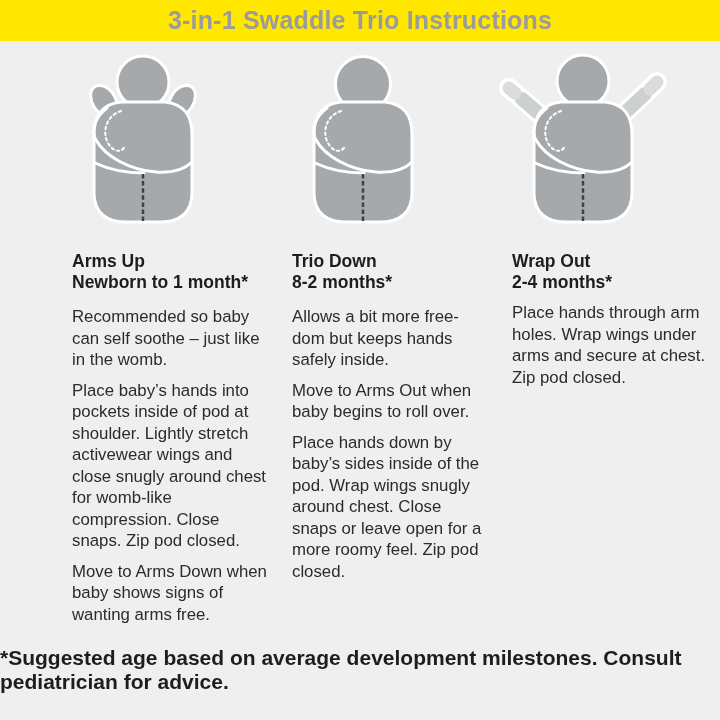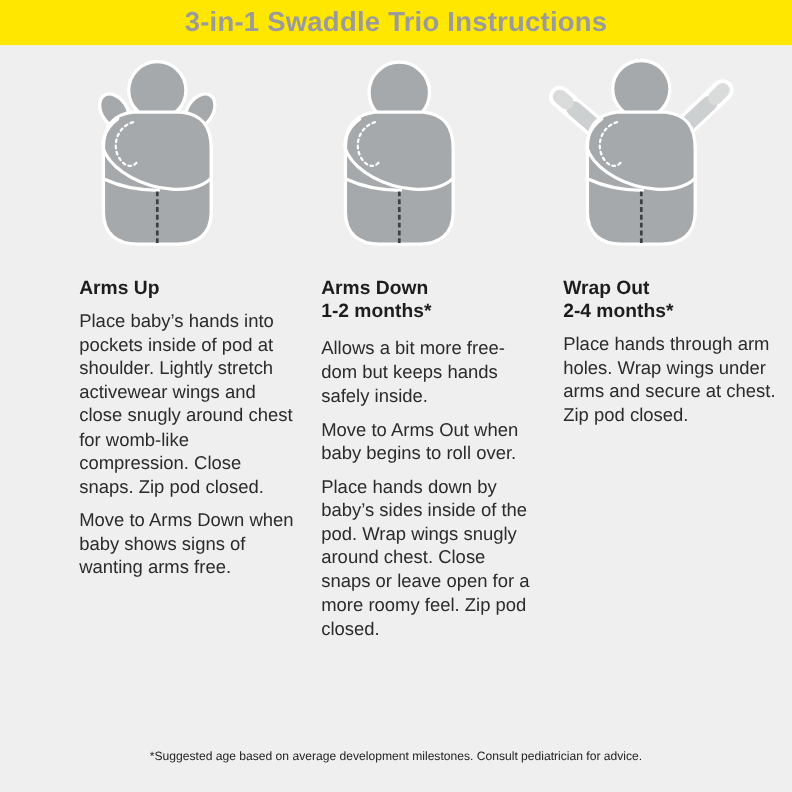--- a/index.html
+++ b/index.html
@@ -51,21 +51,21 @@
     font-weight:700;color:var(--heading-text);
   }
   .col h2 .h-line{display:block;}
   .col p{
     margin:9px 0 0 0;font-size:16.8px;line-height:21.5px;
     color:var(--body-text);
   }
   .col p.first{margin-top:13px;}
   .footnote{
     position:absolute;left:0;right:0;bottom:26px;
-    margin:0;text-align:center;font-size:11px;color:var(--heading-text);
+    margin:0;font-size:21px;color:var(--heading-text);font-weight:bold;
   }
 </style>
 </head>
 <body>
 
 <div class="page">
 
   <header class="header">
     <h1>3-in-1 Swaddle Trio Instructions</h1>
   </header>
@@ -80,39 +80,41 @@
           <ellipse class="skin" cx="124" cy="58" rx="11.5" ry="17" transform="rotate(33 124 58)"></ellipse>
           <path class="skin" d="M36 150 L36 92 C36 71 45 61 63 59 L107 59 C125 61 134 71 134 92 L134 150 C134 170 121 179 103 179 L67 179 C49 179 36 170 36 150 Z"></path>
           <path class="seam" d="M37 120 C52 127 68 130 86 130"></path>
           <path class="seam" d="M49 65 C38 73 32 87 38 97 C47 113 71 127 98 129 C113 130 126 127 134 119"></path>
           <path class="pocket" d="M63 68 C50 72 44 86 49 98 C53 107 61 111 66 105"></path>
           <path class="zip" d="M85 131 L85 178"></path>
         </svg>
       </div>
       <h2>
         <span class="h-line">Arms Up</span>
+        <span class="h-line">Newborn to 1 month*</span>
       </h2>
+      <p class="first">Recommended so baby can self soothe – just like in the womb.</p>
       <p>Place baby’s hands into pockets inside of pod at shoulder. Lightly stretch activewear wings and close snugly around chest for womb-like compression. Close snaps. Zip pod closed.</p>
       <p>Move to Arms Down when baby shows signs of wanting arms free.</p>
     </section>
 
     <section class="col">
       <div class="fig">
         <svg width="170" height="190" viewBox="0 0 170 190">
           <circle class="skin" cx="85" cy="41" r="27.5"></circle>
           <path class="skin" d="M36 150 L36 92 C36 71 45 61 63 59 L107 59 C125 61 134 71 134 92 L134 150 C134 170 121 179 103 179 L67 179 C49 179 36 170 36 150 Z"></path>
           <path class="seam" d="M37 120 C52 127 68 130 86 130"></path>
           <path class="seam" d="M49 65 C38 73 32 87 38 97 C47 113 71 127 98 129 C113 130 126 127 134 119"></path>
           <path class="pocket" d="M63 68 C50 72 44 86 49 98 C53 107 61 111 66 105"></path>
           <path class="zip" d="M85 131 L85 178"></path>
         </svg>
       </div>
       <h2>
-        <span class="h-line">Arms Down</span>
-        <span class="h-line">1-2 months*</span>
+        <span class="h-line">Trio Down</span>
+        <span class="h-line">8-2 months*</span>
       </h2>
       <p class="first">Allows a bit more free-dom but keeps hands safely inside.</p>
       <p>Move to Arms Out when baby begins to roll over.</p>
       <p>Place hands down by baby’s sides inside of the pod. Wrap wings snugly around chest. Close snaps or leave open for a more roomy feel. Zip pod closed.</p>
     </section>
 
     <section class="col">
       <div class="fig">
         <svg width="170" height="190" viewBox="0 0 170 190">
           <path class="armw" d="M52 80 L11 45"></path>

